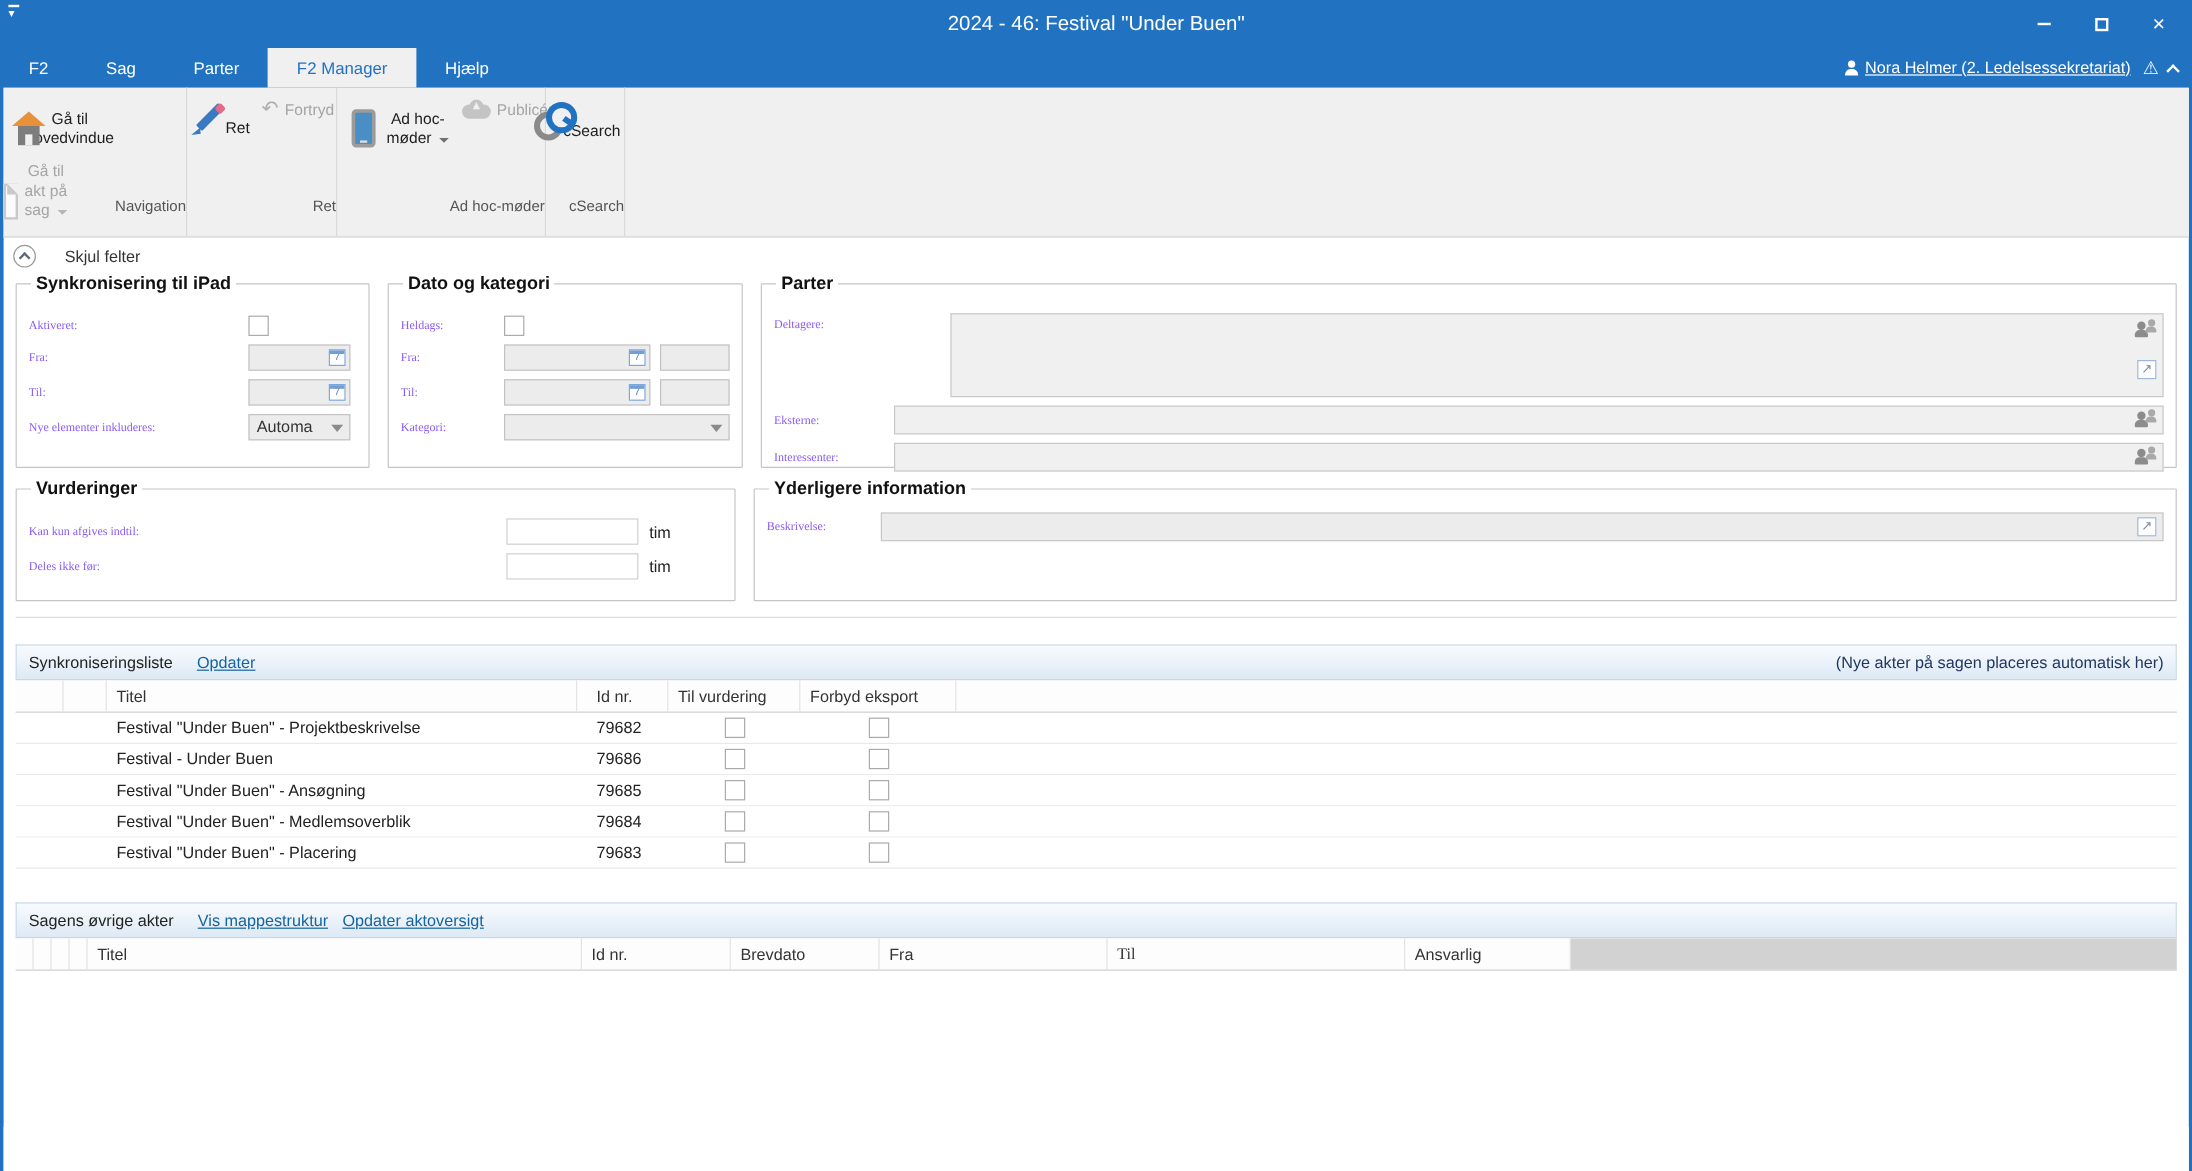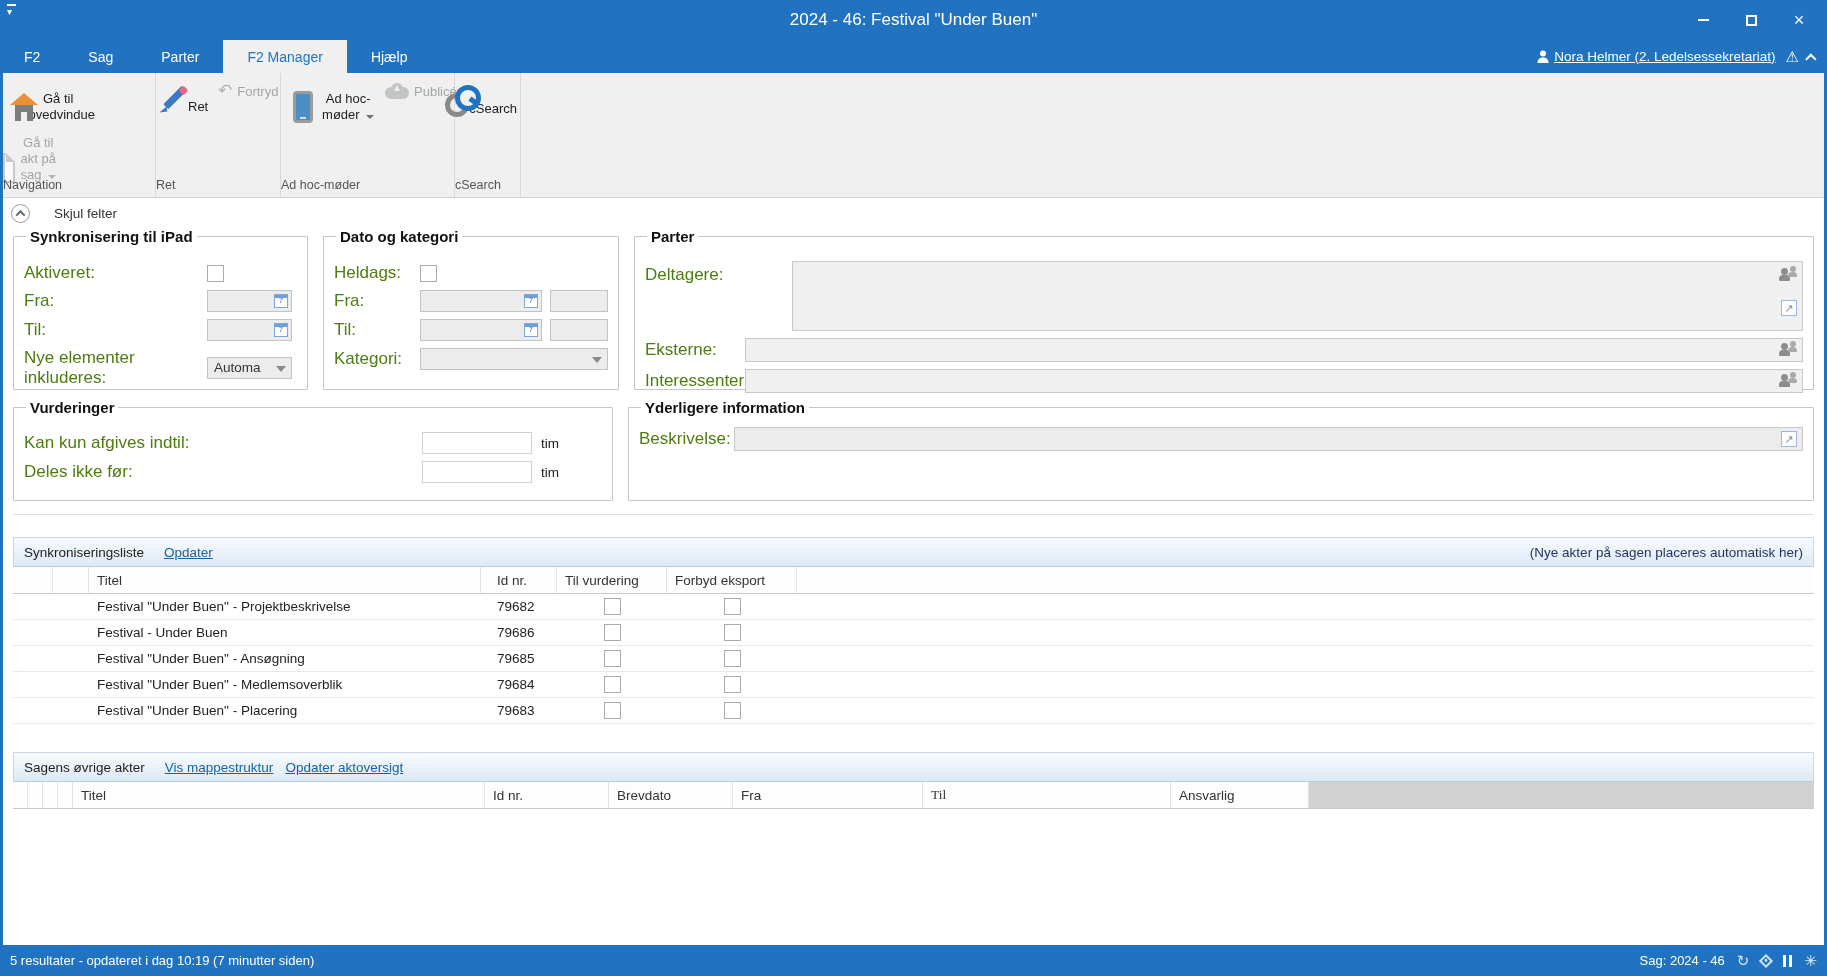--- a/index.html
+++ b/index.html
@@ -26,21 +26,21 @@
   .tab.active { background:#f0f0f0; color:#2173c2; }
   .tabrow-right { position:absolute; right:10px; top:0; height:33px; display:flex; align-items:center; gap:10px; }
   .user-link { color:#fff; font-size:13.5px; text-decoration:underline; display:flex; align-items:center; gap:5px; }
   .warn-glyph { font-size:15px; color:#fff; }
   .chev-up { width:8px; height:8px; border-left:2px solid #fff; border-top:2px solid #fff;
     transform:rotate(45deg) translateY(3px); display:inline-block; }
 
   
   .ribbon { height:125px; background:#f0f0f0; border-bottom:1px solid #d5d5d5; display:flex; flex:0 0 auto; }
   .rgroup { position:relative; height:100%; border-right:1px solid #d9d9d9; padding-top:6px; }
-  .rgroup-label { position:absolute; bottom:5px; left:0; right:0; text-align:left; font-size:12.5px; color:#555; }
+  .rgroup-label { position:absolute; bottom:18px; left:0; right:0; text-align:right; font-size:12.5px; color:#555; }
   .bigbtn { display:inline-flex; flex-direction:row; align-items:flex-end; width:86px;
     padding-top:6px; vertical-align:top; cursor:pointer; }
   .bigbtn .blabel { font-size:13px; color:#1e1e1e; text-align:center; line-height:16px; margin-top:6px; }
   .bigbtn.disabled .blabel { color:#a5a5a5; }
   .smallbtn { position:absolute; top:10px; display:flex; align-items:center; gap:5px; font-size:13px; color:#1e1e1e; }
   .smallbtn.disabled { color:#a5a5a5; }
   .drop-arrow { display:inline-block; width:0; height:0; border-left:4px solid transparent;
     border-right:4px solid transparent; border-top:4px solid #707070; margin-left:3px; }
   .bigbtn.disabled .drop-arrow { border-top-color:#b5b5b5; }
   
@@ -85,21 +85,21 @@
 
   
   .form-area { flex:0 0 auto; padding:0 10px; }
   fieldset { border:1px solid #c5c5c5; border-radius:1px; padding:4px 10px 8px 10px; }
   legend { font-size:15px; font-weight:bold; color:#111; padding:0 4px; margin-left:2px; }
   .frow1 { display:flex; gap:15px; height:162px; }
   .fs-sync { width:295px; } .fs-dato { width:292px; } .fs-parter { flex:1; }
   .frow2 { display:flex; gap:15px; height:102px; margin-top:9px; }
   .fs-vurd { width:600px; } .fs-info { flex:1; }
   .formline { display:flex; align-items:center; margin-top:7px; }
-  .flabel { font-size:17px; color:#4d7c0f; }
+  .flabel { font-size:10px; color:#8b5cf6;font-family:Liberation Serif, serif; }
   .fs-sync .flabel { width:183px; }
   .fs-dato .flabel { width:86px; }
   .fs-parter .flabel { width:100px; }
   .fs-vurd .flabel { width:398px; }
   .fs-info .flabel { width:95px; }
   .checkbox { width:17px; height:17px; border:1px solid #ababab; background:#fff; display:inline-block; }
   .dateinput { height:22px; background:#ececec; border:1px solid #c3c3c3; position:relative; }
   .w85 { width:85px; } .w122 { width:122px; }
   .cal-icon { position:absolute; right:3px; top:3px; width:14px; height:14px; border:1px solid #7da7d8;
     background:#fff; font-size:8px; color:#4a7ab5; text-align:center; line-height:12px; }
@@ -496,26 +496,13 @@
       <span class="hc t2-fra">Fra</span>
       <span class="hc t2-til">Til</span>
       <span class="hc t2-ans">Ansvarlig</span>
       <span class="hc t2-fill"></span>
     </div>
     <div class="table2-body"></div>
   </div>
 
   <div class="flex-rest"></div>
 
-  <div class="statusbar">
-    <span>5 resultater - opdateret i dag 10:19 (7 minutter siden)</span>
-    <div class="status-right">
-      <span>Sag: 2024 - 46</span>
-      <span class="sb-ic">↻</span>
-      <span class="tag-ic"></span>
-      <span class="pause-ic">
-          <span></span>
-          <span></span>
-        </span>
-      <span class="sb-ic" style="color:#e8f3fc;">✳</span>
-    </div>
-  </div>
 </div>
 
 </body></html>

